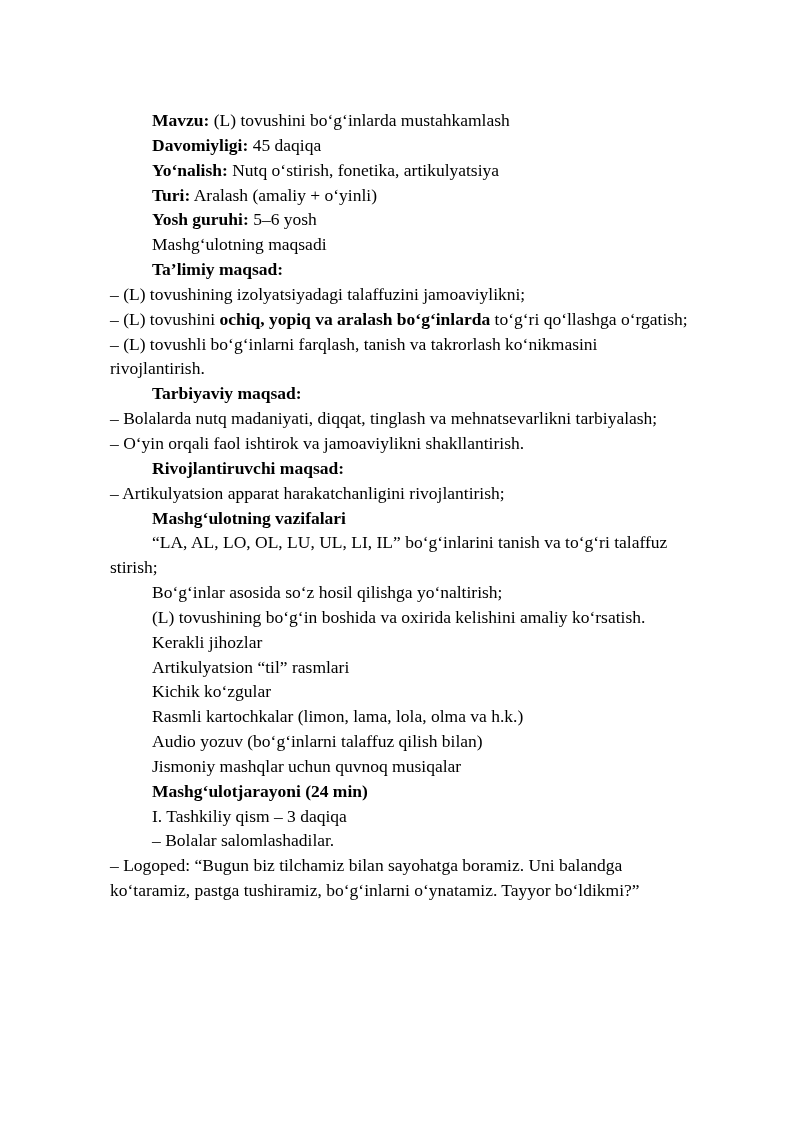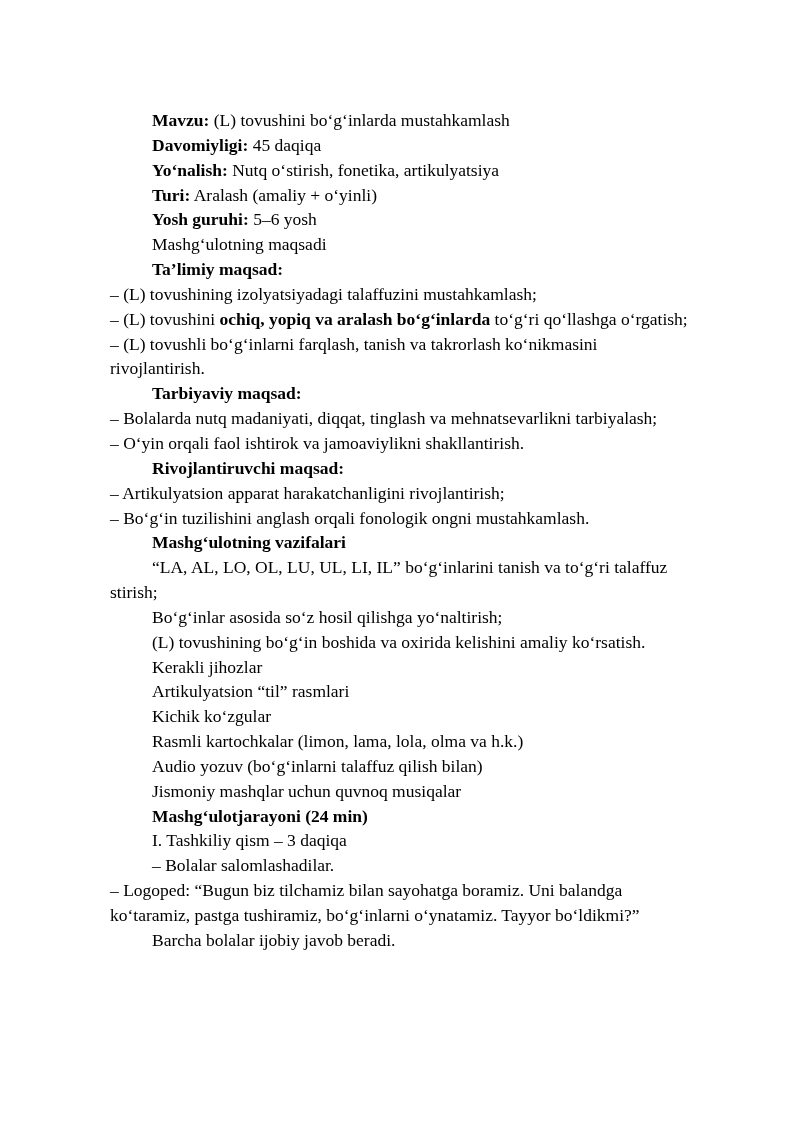--- a/index.html
+++ b/index.html
@@ -41,41 +41,39 @@
 
 <div class="page">
   <div class="text-block">
       <div class="line indent"><span class="b">Mavzu:</span><span> (L) tovushini bo‘g‘inlarda mustahkamlash</span></div>
       <div class="line indent"><span class="b">Davomiyligi:</span><span> 45 daqiqa</span></div>
       <div class="line indent"><span class="b">Yo‘nalish:</span><span> Nutq o‘stirish, fonetika, artikulyatsiya</span></div>
       <div class="line indent"><span class="b">Turi:</span><span> Aralash (amaliy + o‘yinli)</span></div>
       <div class="line indent"><span class="b">Yosh guruhi:</span><span> 5–6 yosh</span></div>
       <div class="line indent"><span>Mashg‘ulotning maqsadi</span></div>
       <div class="line indent"><span class="b">Ta’limiy maqsad:</span></div>
-      <div class="line"><span>– (L) tovushining izolyatsiyadagi talaffuzini mustahkamlash;</span></div>
+      <div class="line"><span>– (L) tovushining izolyatsiyadagi talaffuzini jamoaviylikni;</span></div>
       <div class="line"><span>– (L) tovushini </span><span class="b">ochiq, yopiq va aralash bo‘g‘inlarda</span><span> to‘g‘ri qo‘llashga o‘rgatish;</span></div>
       <div class="line"><span>– (L) tovushli bo‘g‘inlarni farqlash, tanish va takrorlash ko‘nikmasini</span></div>
       <div class="line"><span>rivojlantirish.</span></div>
       <div class="line indent"><span class="b">Tarbiyaviy maqsad:</span></div>
       <div class="line"><span>– Bolalarda nutq madaniyati, diqqat, tinglash va mehnatsevarlikni tarbiyalash;</span></div>
       <div class="line"><span>– O‘yin orqali faol ishtirok va jamoaviylikni shakllantirish.</span></div>
       <div class="line indent"><span class="b">Rivojlantiruvchi maqsad:</span></div>
       <div class="line"><span>– Artikulyatsion apparat harakatchanligini rivojlantirish;</span></div>
-      <div class="line"><span>– Bo‘g‘in tuzilishini anglash orqali fonologik ongni mustahkamlash.</span></div>
       <div class="line indent"><span class="b">Mashg‘ulotning vazifalari</span></div>
       <div class="line indent"><span>“LA, AL, LO, OL, LU, UL, LI, IL” bo‘g‘inlarini tanish va to‘g‘ri talaffuz</span></div>
       <div class="line"><span>stirish;</span></div>
       <div class="line indent"><span>Bo‘g‘inlar asosida so‘z hosil qilishga yo‘naltirish;</span></div>
       <div class="line indent"><span>(L) tovushining bo‘g‘in boshida va oxirida kelishini amaliy ko‘rsatish.</span></div>
       <div class="line indent"><span>Kerakli jihozlar</span></div>
       <div class="line indent"><span>Artikulyatsion “til” rasmlari</span></div>
       <div class="line indent"><span>Kichik ko‘zgular</span></div>
       <div class="line indent"><span>Rasmli kartochkalar (limon, lama, lola, olma va h.k.)</span></div>
       <div class="line indent"><span>Audio yozuv (bo‘g‘inlarni talaffuz qilish bilan)</span></div>
       <div class="line indent"><span>Jismoniy mashqlar uchun quvnoq musiqalar</span></div>
       <div class="line indent"><span class="b">Mashg‘ulotjarayoni (24 min)</span></div>
       <div class="line indent"><span>I. Tashkiliy qism – 3 daqiqa</span></div>
       <div class="line indent"><span>– Bolalar salomlashadilar.</span></div>
       <div class="line"><span>– Logoped: </span><span class="i">“Bugun biz tilchamiz bilan sayohatga boramiz. Uni balandga</span></div>
       <div class="line"><span class="i">ko‘taramiz, pastga tushiramiz, bo‘g‘inlarni o‘ynatamiz. Tayyor bo‘ldikmi?”</span></div>
-      <div class="line indent"><span>Barcha bolalar ijobiy javob beradi.</span></div>
     </div>
 </div>
 
 </body></html>

